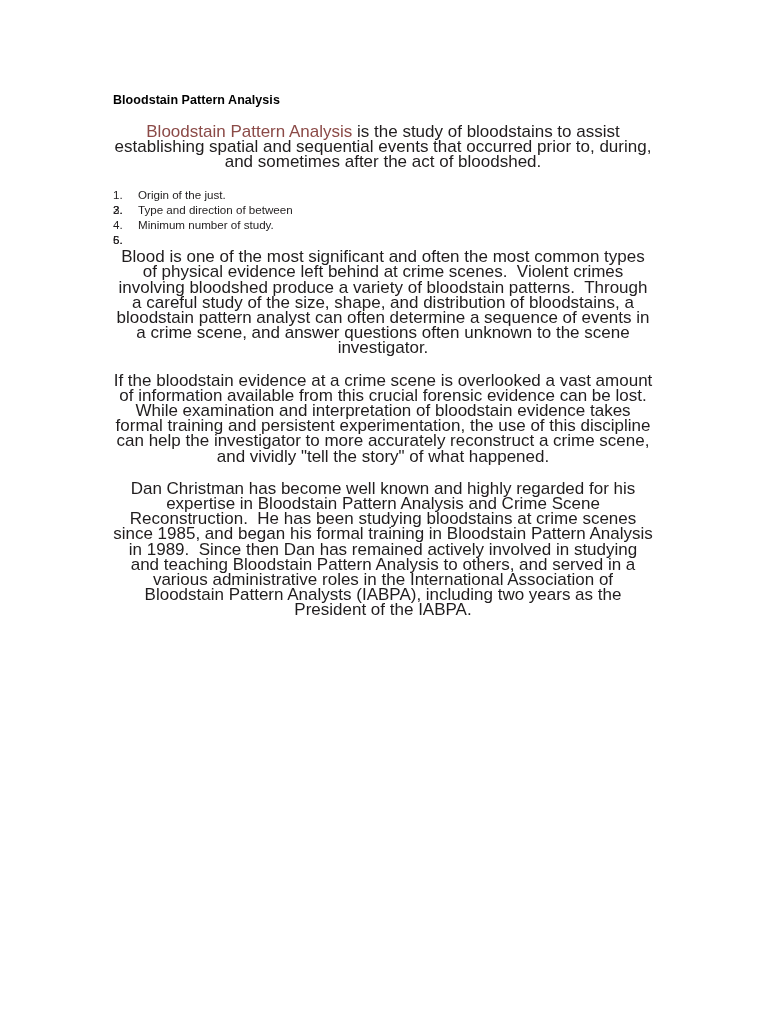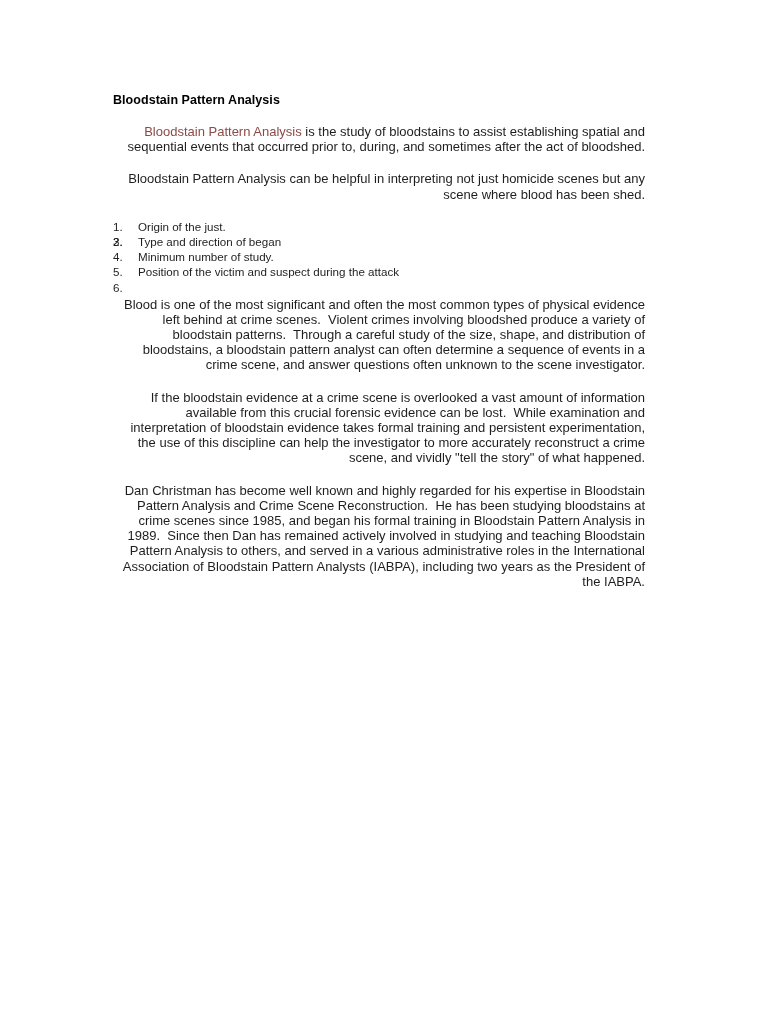--- a/index.html
+++ b/index.html
@@ -35,25 +35,25 @@
   .doc-title {
     font-size: 12.5px;
     font-weight: bold;
     color: #000000;
     letter-spacing: 0.05px;
     line-height: 15px;
     margin: 0 0 16px 0;
   }
 
   .para {
-    font-size: 13px;
+    font-size: 17px;
     line-height: 15.2px;
-    margin: 0 8px 17px 0;
+    margin: 0 0 17px 0;
     color: #201d1e;
-    text-align: right;
+    text-align: center;
     white-space: pre-wrap;
   }
 
   .lead-term {
     color: #8b4a47;
   }
 
   .numbered-list {
     margin: 0 0 17px 0;
     padding: 0;
@@ -85,30 +85,29 @@
 </head>
 <body>
 
 <div class="page">
   <div class="doc-body">
 
     <h1 class="doc-title">Bloodstain Pattern Analysis</h1>
 
     <p class="para"><span class="lead-term">Bloodstain Pattern Analysis</span><span> is the study of bloodstains to assist establishing spatial and sequential events that occurred prior to, during, and sometimes after the act of bloodshed.</span></p>
 
-    <p class="para">Bloodstain Pattern Analysis can be helpful in interpreting not just homicide scenes but any scene where blood has been shed.</p>
 
 
 
     <ol class="numbered-list list-block">
       <li><span class="marker">1.</span><span>Origin of the just.</span></li>
       <li><span class="marker">2.</span></li>
-      <li><span class="marker">3.</span><span>Type and direction of began</span></li>
+      <li><span class="marker">3.</span><span>Type and direction of between</span></li>
       <li><span class="marker">4.</span><span>Minimum number of study.</span></li>
-      <li><span class="marker">5.</span><span>Position of the victim and suspect during the attack</span></li>
+      <li><span class="marker">5.</span></li>
       <li><span class="marker">6.</span></li>
     </ol>
 
     <p class="para">Blood is one of the most significant and often the most common types of physical evidence left behind at crime scenes.  Violent crimes involving bloodshed produce a variety of bloodstain patterns.  Through a careful study of the size, shape, and distribution of bloodstains, a bloodstain pattern analyst can often determine a sequence of events in a crime scene, and answer questions often unknown to the scene investigator.</p>
 
     <p class="para">If the bloodstain evidence at a crime scene is overlooked a vast amount of information available from this crucial forensic evidence can be lost.  While examination and interpretation of bloodstain evidence takes formal training and persistent experimentation, the use of this discipline can help the investigator to more accurately reconstruct a crime scene, and vividly "tell the story" of what happened.</p>
 
     <p class="para">Dan Christman has become well known and highly regarded for his expertise in Bloodstain Pattern Analysis and Crime Scene Reconstruction.  He has been studying bloodstains at crime scenes since 1985, and began his formal training in Bloodstain Pattern Analysis in 1989.  Since then Dan has remained actively involved in studying and teaching Bloodstain Pattern Analysis to others, and served in a various administrative roles in the International Association of Bloodstain Pattern Analysts (IABPA), including two years as the President of the IABPA.</p>
 
   </div>

